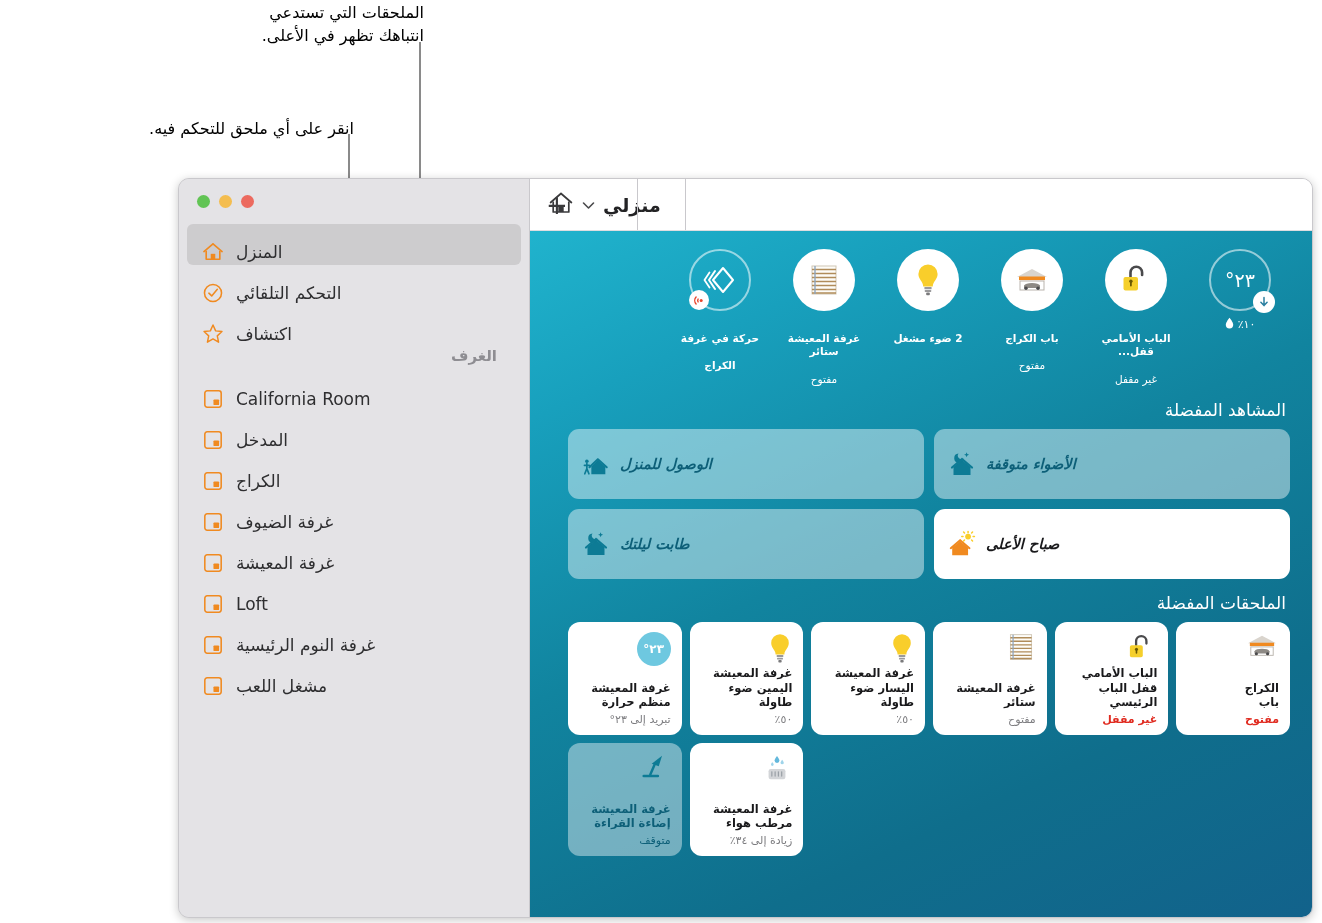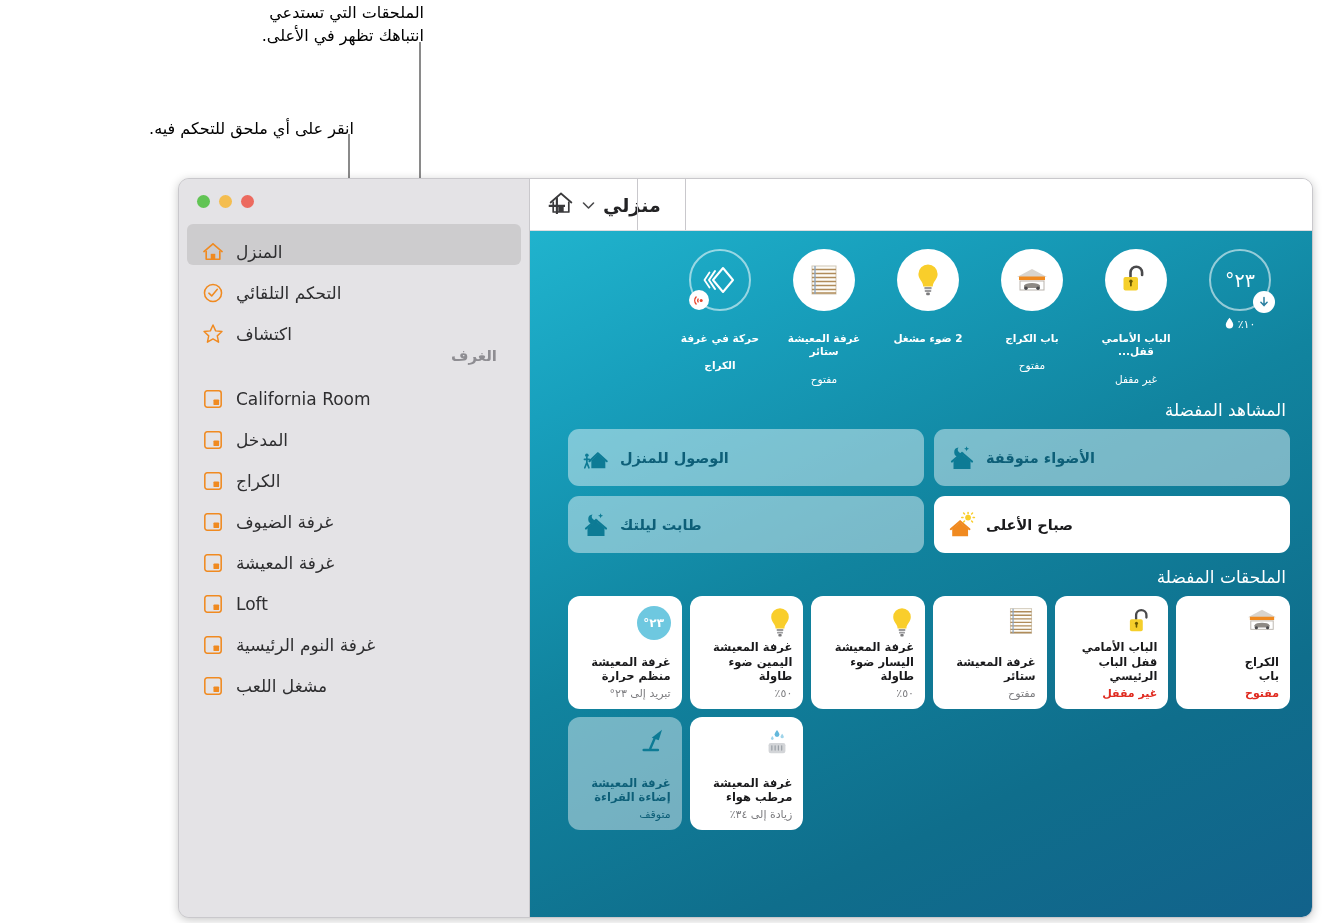--- a/index.html
+++ b/index.html
@@ -216,29 +216,30 @@
   }
 
   
   #scenes-grid {
     display: grid;
     grid-template-columns: 1fr 1fr;
     gap: 10px;
     direction: rtl;
   }
   .scene-tile {
-    height: 57px;
+    height: 70px;
     border-radius: 11px;
     background: rgba(255,255,255,0.44);
     display: flex;
     flex-direction: row-reverse;
     align-items: center;
     gap: 10px;
     padding: 0 14px;
     cursor: default;
+    font-style: italic;
   }
   .scene-tile.active { background: #ffffff; }
   .scene-label {
     font-size: 14.5px;
     font-weight: 700;
     color: #0d5f78;
   }
   .scene-tile.active .scene-label { color: #1a1a1c; }
   .scene-icon { width: 28px; height: 26px; display:flex; align-items:center; justify-content:center; }
 

